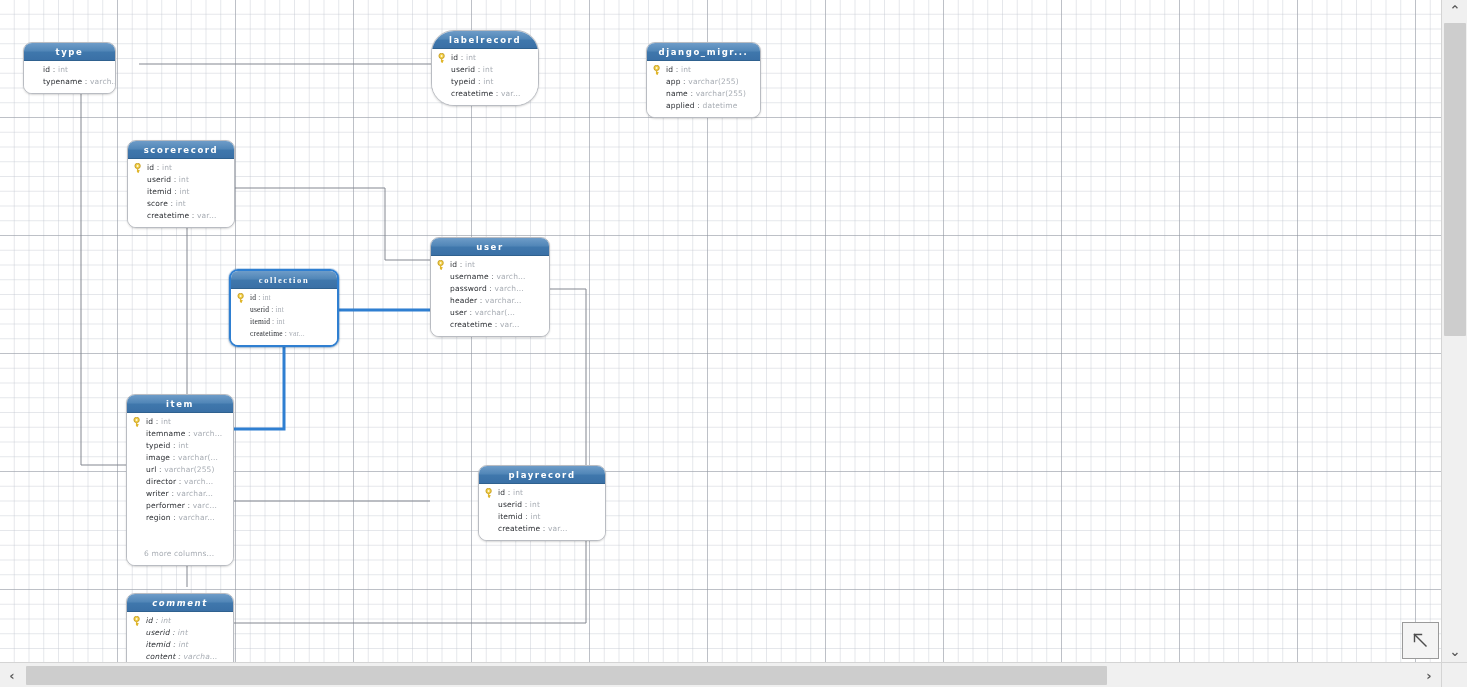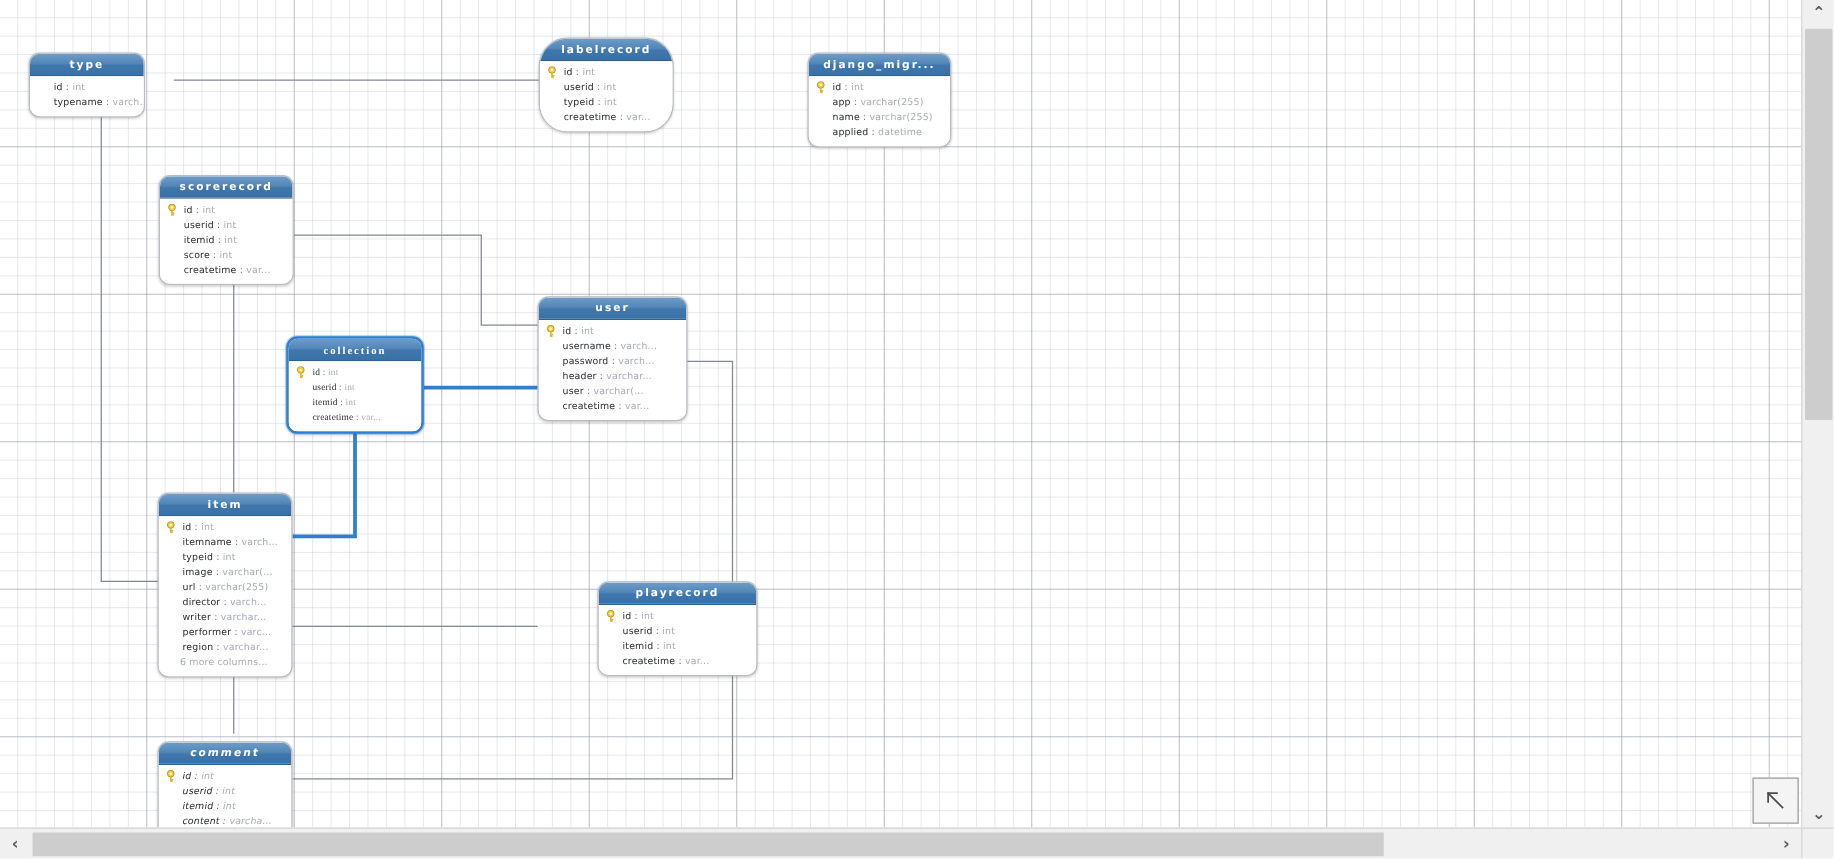--- a/index.html
+++ b/index.html
@@ -91,20 +91,21 @@
     color: #33363b;
     letter-spacing: 0.15px;
   }
   .field .fname { color: #2b2e33; }
   .field .fsep  { color: #6d7177; }
   .field .ftype { color: #a8adb4; }
   .field.more {
     color: #a8adb4;
     padding-left: 17px;
     font-style: normal;
+    margin-top: 24px;
   }
   .key-icon {
     position: absolute;
     left: 6px;
     top: 1px;
     width: 9px;
     height: 10px;
   }
   .key-icon svg { display: block; }
 

